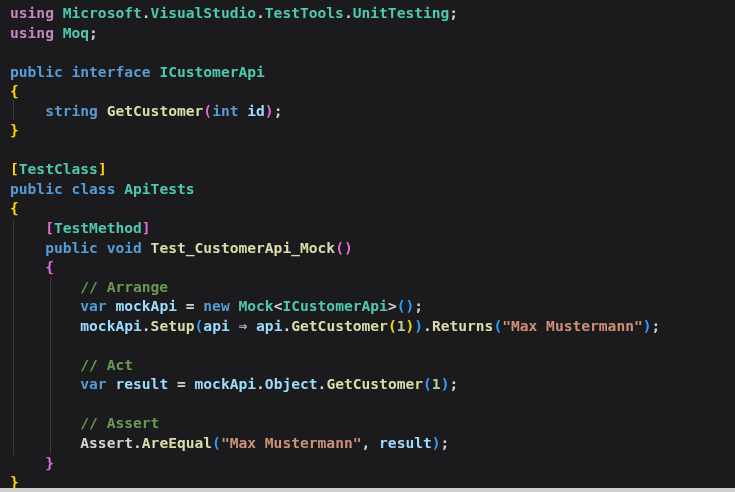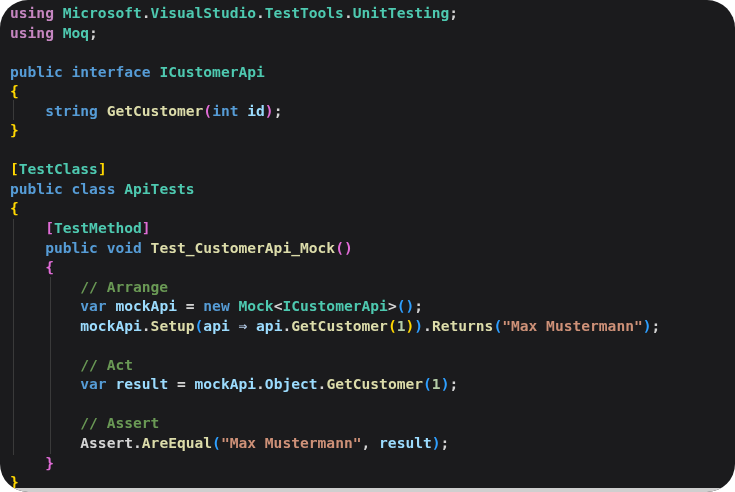--- a/index.html
+++ b/index.html
@@ -10,21 +10,20 @@
   .editor {
     position: relative;
     width: 735px;
     height: 492px;
     box-sizing: border-box;
     overflow: hidden;
     font-family: "DejaVu Sans Mono", "Liberation Mono", monospace;
     font-weight: 700;
     font-size: 14.6px;
     letter-spacing: 0px;
-    border-radius: 28px;
   }
   .code-area {
     position: absolute;
     inset: 0;
     padding: 3px 0 0 10px;
     white-space: pre;
   }
   .line {
     height: 19.55px;
     line-height: 19.55px;

